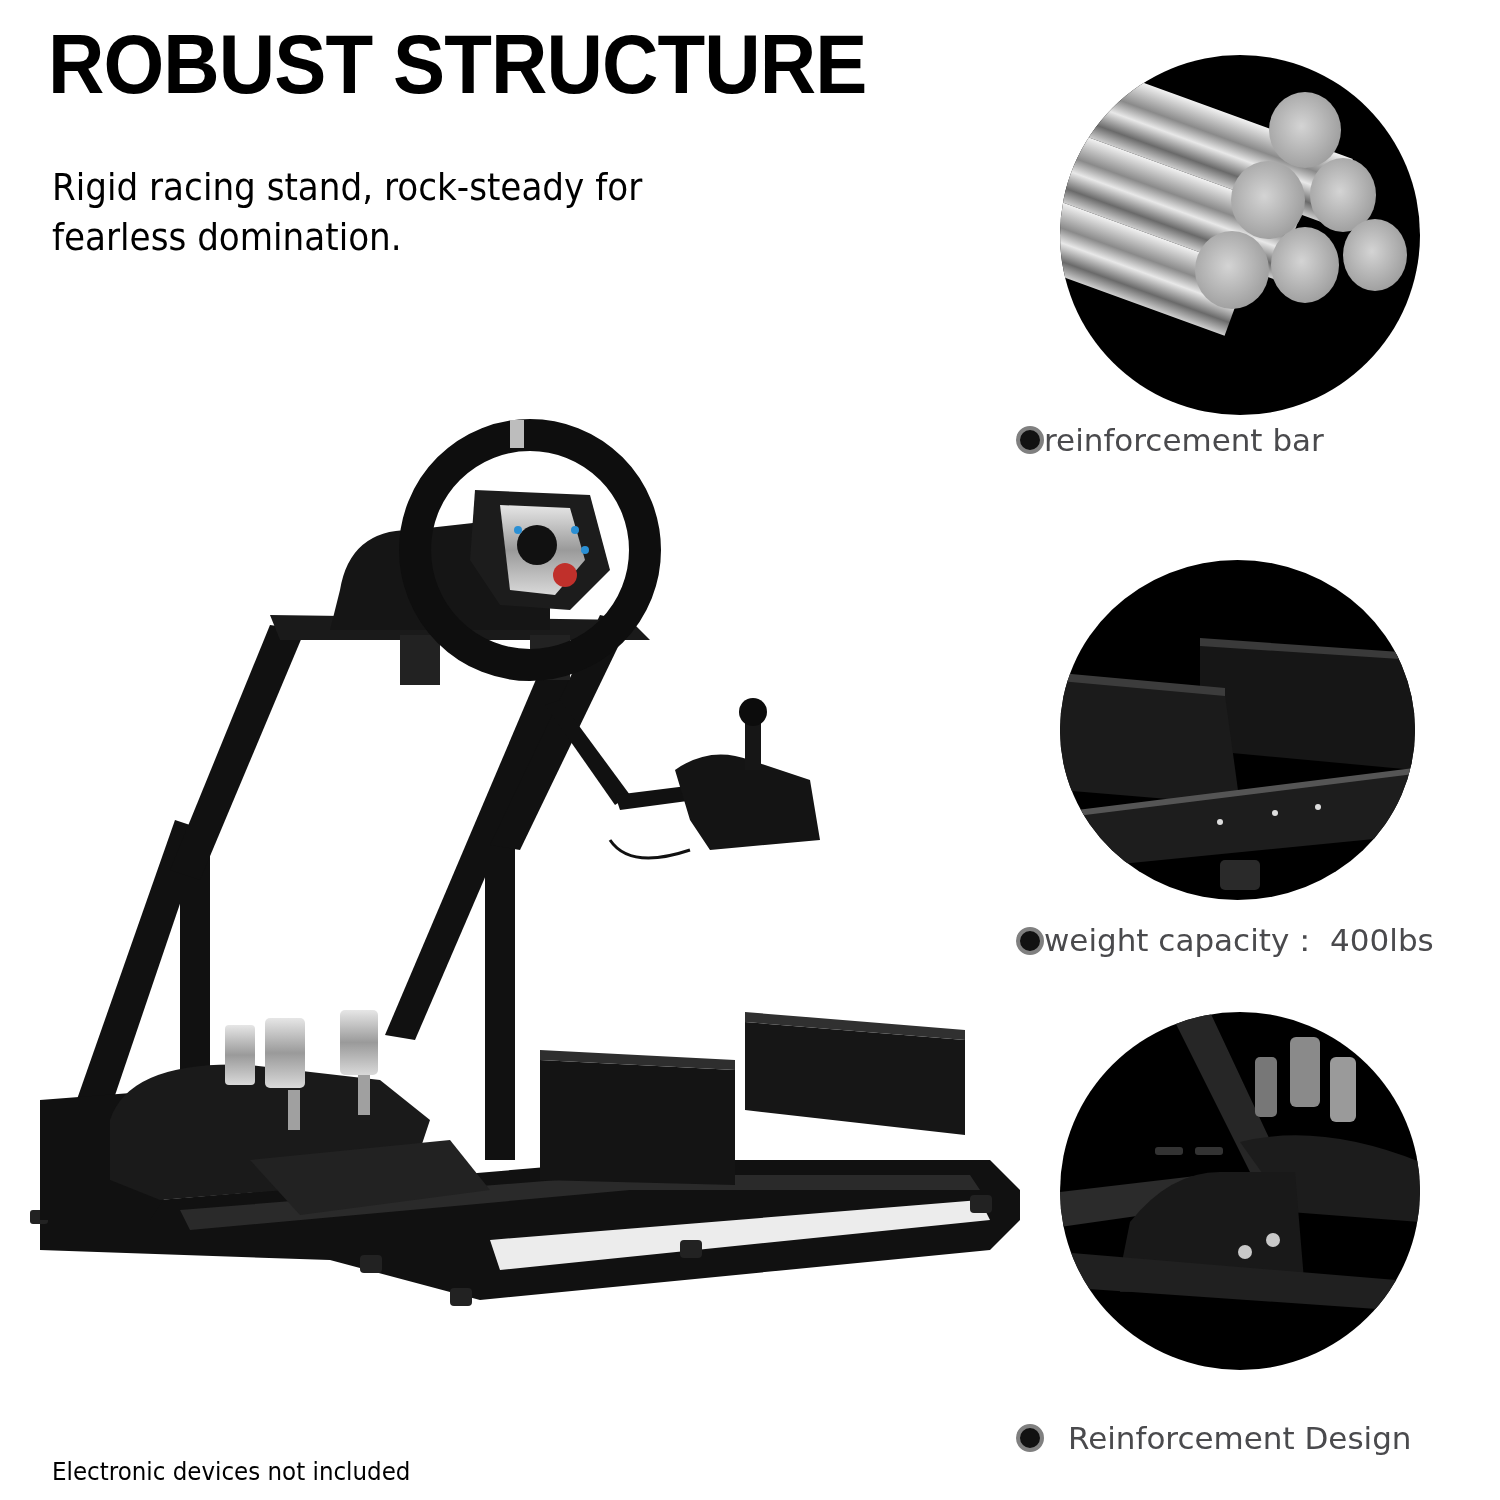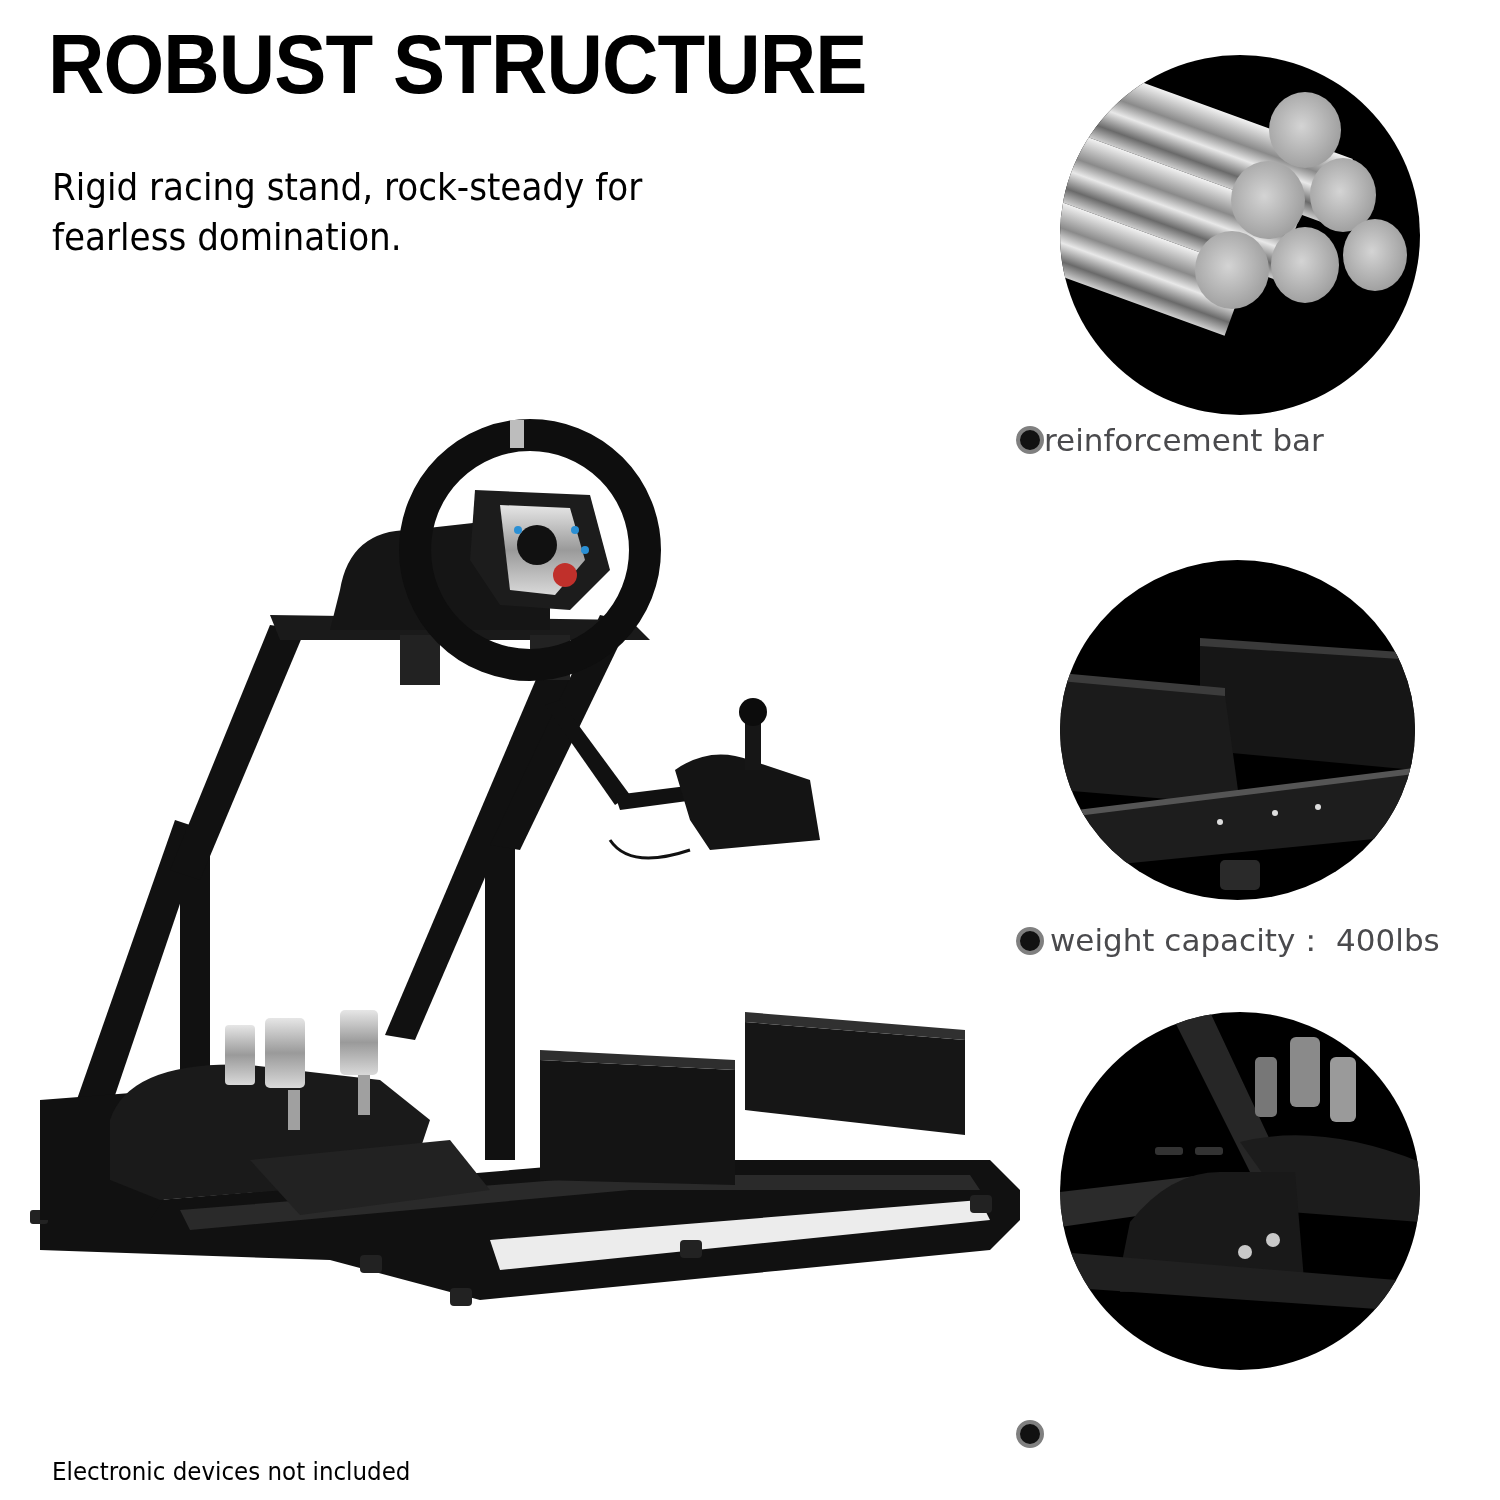--- a/index.html
+++ b/index.html
@@ -41,21 +41,21 @@
       font-family: "DejaVu Sans", sans-serif; font-size: 31px; color: #4a4a4d;
       white-space: nowrap;
     }
     .bullet {
       width: 28px; height: 28px; border-radius: 50%;
       background: #111; border: 4px solid #808080; flex: none;
     }
     .fl1 { left: 1016px; top: 422px; }
     .fl1 .txt { }
     .fl2 { left: 1016px; top: 920px; }
-    .fl2 .txt { margin-left: 6px; }
+    .fl2 .txt { }
     .fl3 { left: 1016px; top: 1420px; }
     .fl3 .txt { margin-left: 24px; }
   </style>
 </head>
 <body>
 
 <h1 class="headline">ROBUST STRUCTURE</h1>
 <p class="subline">Rigid racing stand, rock-steady for fearless domination.</p>
 
 <div class="product">
@@ -203,15 +203,16 @@
     <path d="M60,260 L70,210 Q110,160 160,160 L235,160 L245,280 L60,280 Z" fill="#191919"></path>
     <circle cx="185" cy="240" r="7" fill="#c9c9c9"></circle>
     <circle cx="213" cy="228" r="7" fill="#c9c9c9"></circle>
     <rect x="95" y="135" width="28" height="8" rx="3" fill="#333"></rect>
     <rect x="135" y="135" width="28" height="8" rx="3" fill="#333"></rect>
     <polygon points="0,240 360,270 360,300 0,275" fill="#202020"></polygon>
   </svg>
 </div>
 <div class="feature-label fl3">
   <span class="bullet"></span>
+  <span class="txt">Reinforcement Design</span>
 </div>
 
 <p class="footnote">Electronic devices not included</p>
 
 </body></html>

